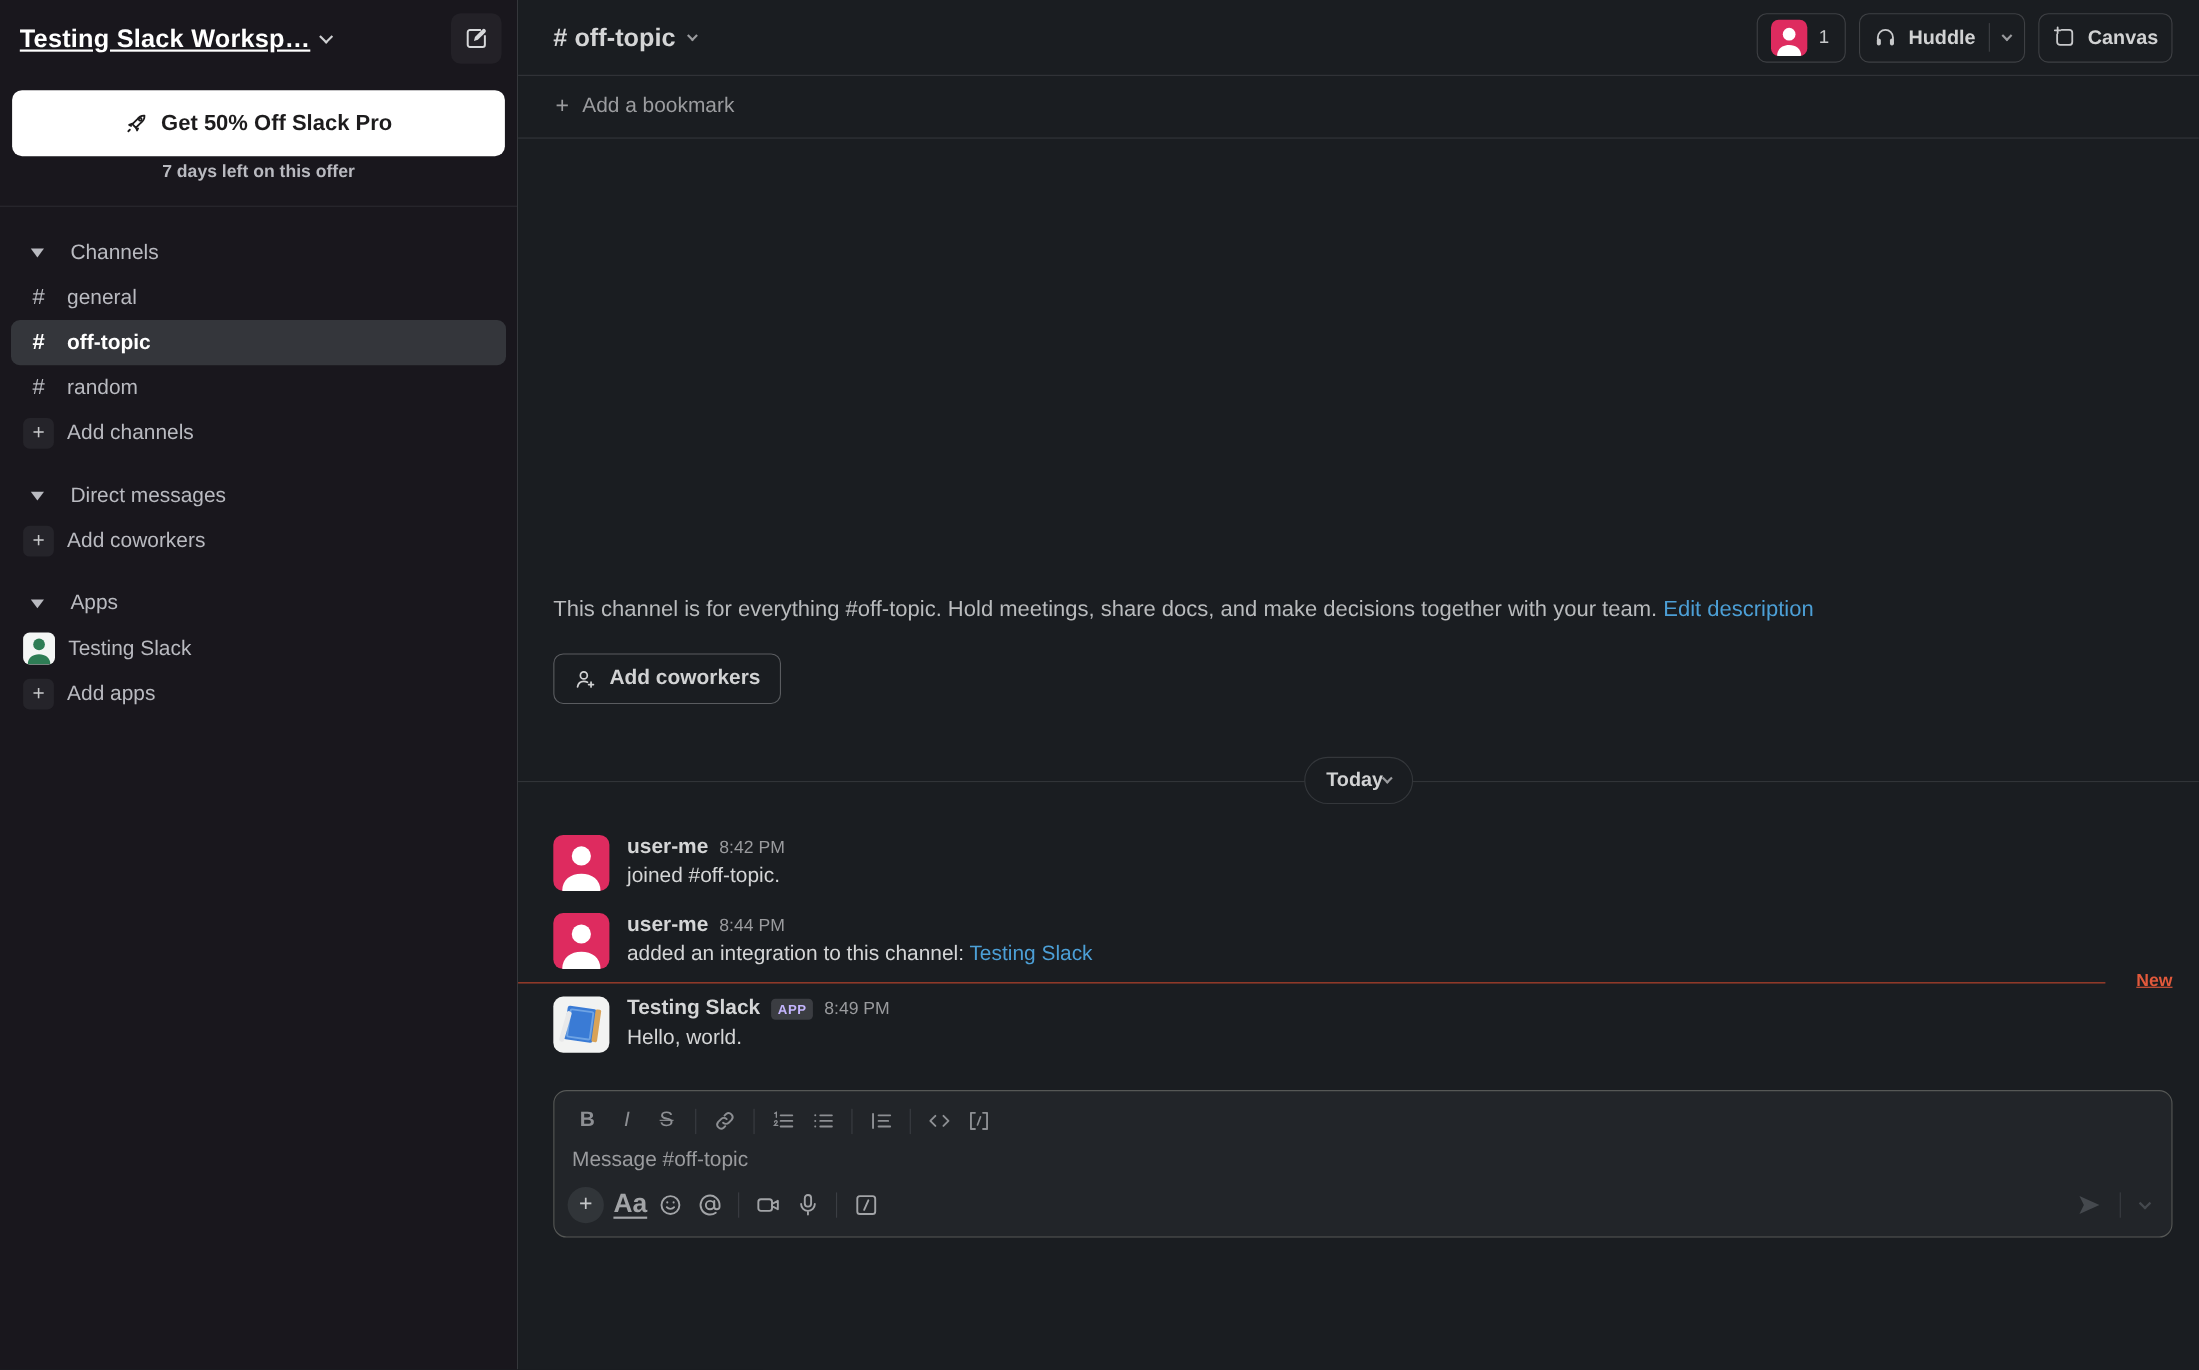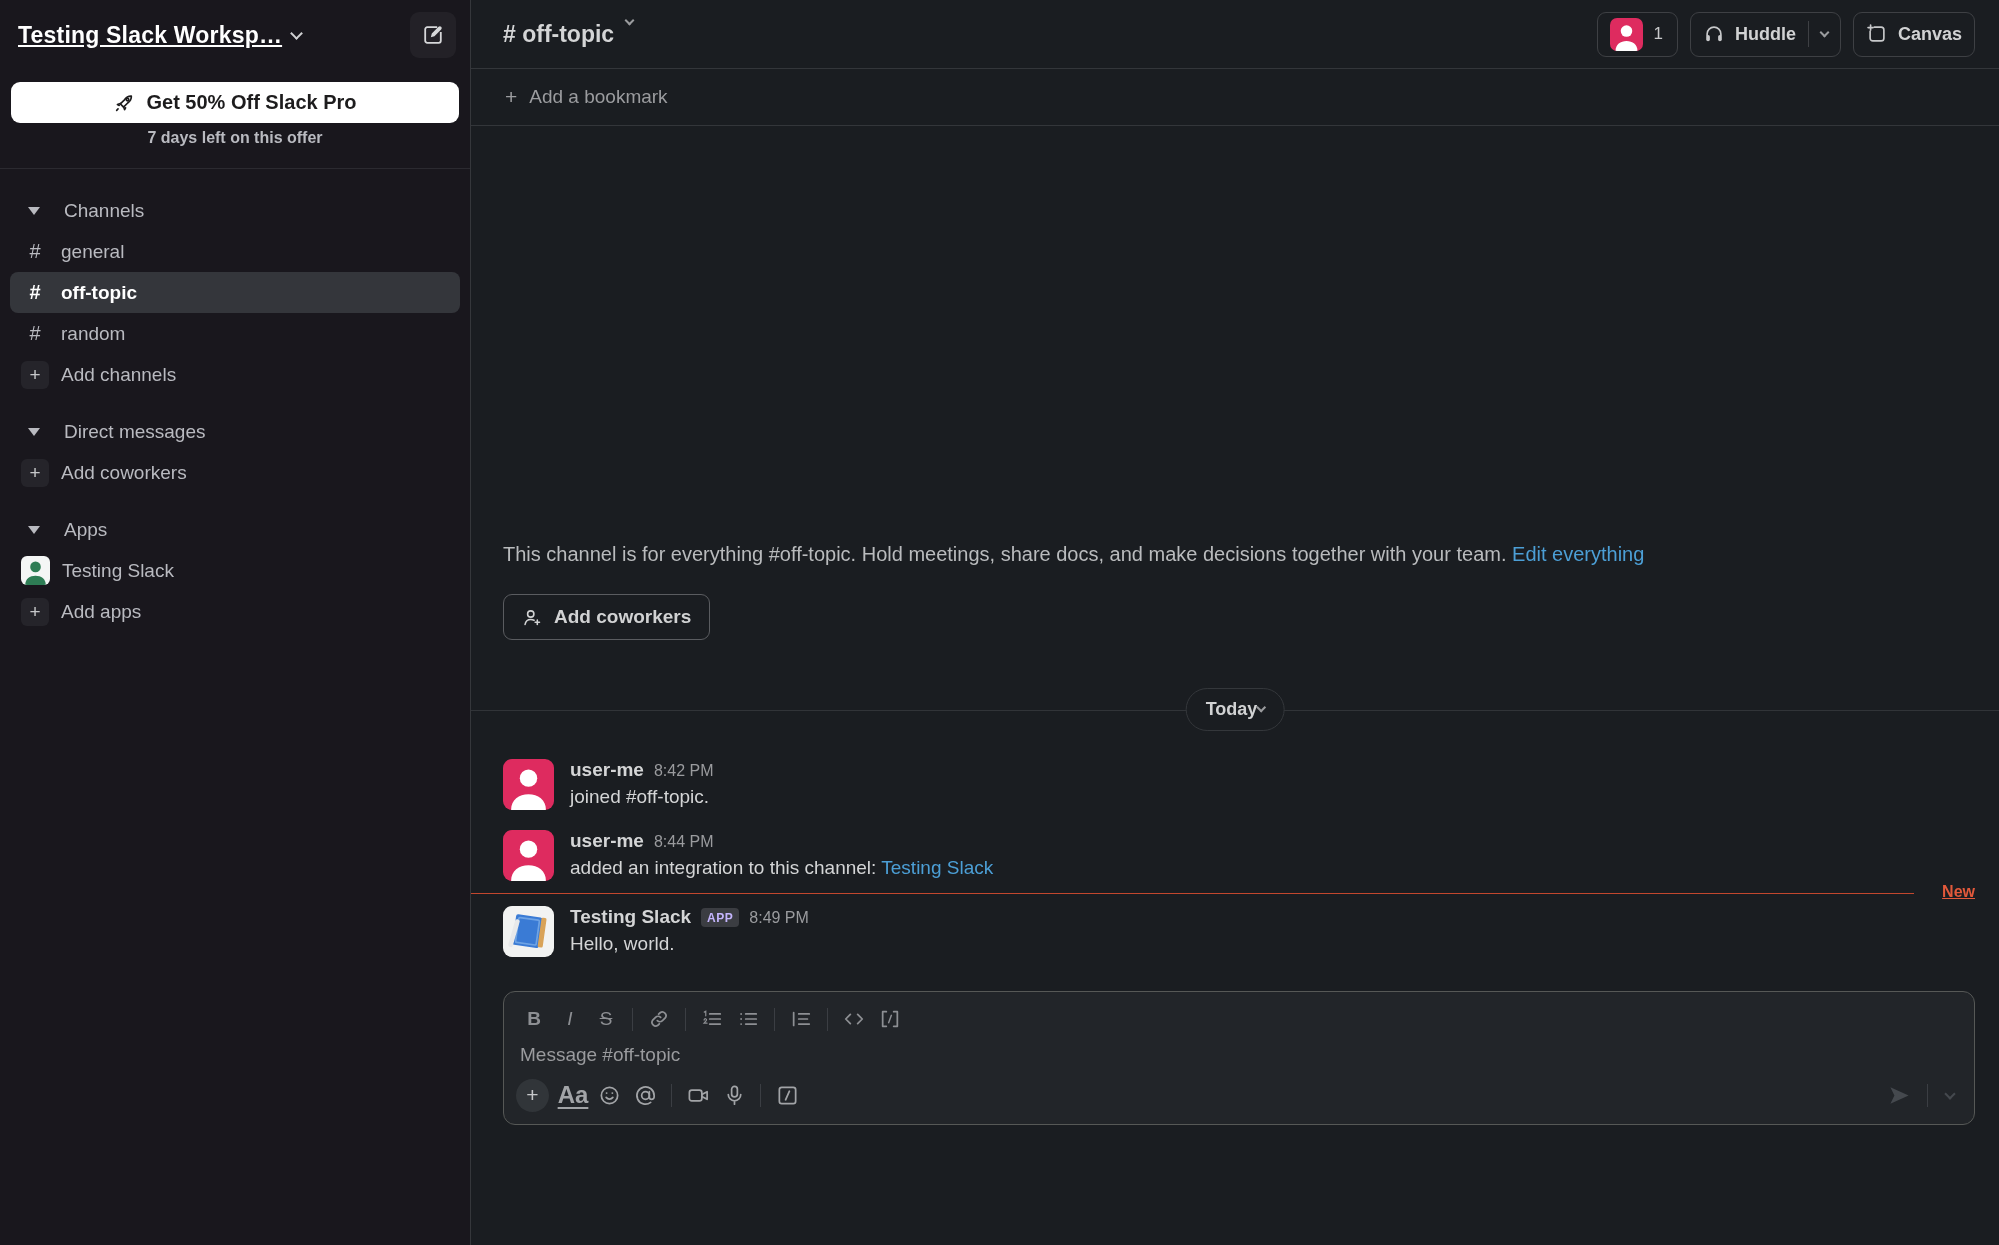--- a/index.html
+++ b/index.html
@@ -11,21 +11,21 @@
   .sidebar { width:471px; height:100%; background:#19171d; border-right:1px solid #35373b;
     flex:0 0 471px; color:#b9bac0; }
   .ws-header { display:flex; align-items:center; justify-content:space-between; padding:12px 14px 0 18px; }
   .ws-name-wrap { display:flex; align-items:center; gap:10px; cursor:pointer; }
   .ws-name { font-size:23px; font-weight:bold; color:#ffffff; letter-spacing:.2px;text-decoration:underline; }
   .chev { width:9px; height:9px; border-right:2px solid #cfd0d2; border-bottom:2px solid #cfd0d2;
     transform:rotate(45deg); margin-top:-4px; }
   .chev.sm { width:7px; height:7px; border-color:#9a9b9e; }
   .compose-btn { width:46px; height:46px; border-radius:9px; background:#232127;
     display:flex; align-items:center; justify-content:center; cursor:pointer; }
-  .offer-btn { margin:24px 11px 0; height:41px; background:#ffffff; border-radius:9px;
+  .offer-btn { margin:24px 11px 0; height:60px; background:#ffffff; border-radius:9px;
     display:flex; align-items:center; justify-content:center; gap:11px;
     font-size:20px; font-weight:bold; color:#1d1c1d; cursor:pointer; }
   .offer-days { margin-top:6px; text-align:center; font-size:16px; color:#b9bac0;font-weight:bold; }
   .side-divider { margin-top:21px; border-top:1px solid #2b2a30; }
   .nav { padding-top:21px; font-size:19px; }
   .nav-row { height:41px; display:flex; align-items:center; padding:0 16px 0 25px; cursor:pointer; color:#b9bac0; }
   .nav-row .tri { width:0; height:0; border-left:6px solid transparent; border-right:6px solid transparent;
     border-top:8px solid #b9bac0; margin-right:24px; margin-left:3px; }
   .nav-row .hash { width:20px; margin-right:16px; font-size:20px; text-align:center; }
   .nav-row .plusbox { width:28px; height:28px; border-radius:6px; background:#25242a; color:#c6c7c9;
@@ -33,21 +33,21 @@
   .nav-row .appav { width:29px; height:29px; border-radius:6px; background:#f4f6f5; margin-right:12px; margin-left:-4px;
     display:flex; align-items:flex-end; justify-content:center; overflow:hidden; }
   .nav-row.selected { margin:0 10px; padding-left:15px; background:#34363b; border-radius:8px;
     color:#ffffff; font-weight:bold; }
   .sect-gap { margin-top:16px; }
 
   
   .main { flex:1; display:flex; flex-direction:column; background:#1a1d21; }
   .ch-header { height:69px; flex:0 0 69px; border-bottom:1px solid #33363a; display:flex;
     align-items:center; justify-content:space-between; padding:0 24px 0 32px; }
-  .ch-title-wrap { display:flex; align-items:flex-start; gap:12px; cursor:pointer; }
+  .ch-title-wrap { display:flex; align-items:center; gap:12px; cursor:pointer; }
   .ch-title { font-size:23px; font-weight:bold; color:#d4d5d6; }
   .hdr-right { display:flex; align-items:center; gap:12px; }
   .pill { height:45px; border:1px solid #3e4044; border-radius:9px; display:flex; align-items:center;
     padding:0 12px; gap:10px; color:#d1d2d3; cursor:pointer; background:transparent; }
   .member-av { width:33px; height:33px; border-radius:7px; background:#de2b5f; overflow:hidden;
     display:flex; align-items:flex-end; justify-content:center; }
   .pill .cnt { font-size:17px; color:#c8c9cb; padding-right:2px; }
   .pill .lbl { font-size:18px; font-weight:bold; color:#d1d2d3; }
   .pill .vsep { width:1px; height:26px; background:#3e4044; margin:0 2px; }
   .bookmarks { height:57px; flex:0 0 57px; border-bottom:1px solid #33363a; display:flex; align-items:center;
@@ -236,21 +236,21 @@
     </div>
 
     <div class="bookmarks">
       <span class="plus">+</span>
       <span>Add a bookmark</span>
     </div>
 
     <div class="scroll">
 
       <div class="intro">
-        <div class="intro-desc"><span>This channel is for everything #off-topic. Hold meetings, share docs, and make decisions together with your team. </span><a>Edit everything</a></div>
+        <div class="intro-desc"><span>This channel is for everything #off-topic. Hold meetings, share docs, and make decisions together with your team. </span><a>Edit description</a></div>
         <div class="add-cow-btn">
           <span>
             <svg width="21" height="21" viewBox="0 0 24 24" fill="none" stroke="#d1d2d3" stroke-width="1.8" stroke-linecap="round">
               <circle cx="10" cy="8" r="3.6"></circle>
               <path d="M3.5 20c.6-3.8 3.2-5.8 6.5-5.8 1.4 0 2.7.4 3.8 1"></path>
               <path d="M17.5 15v5M15 17.5h5"></path>
             </svg>
           </span>
           <span>Add coworkers</span>
         </div>

